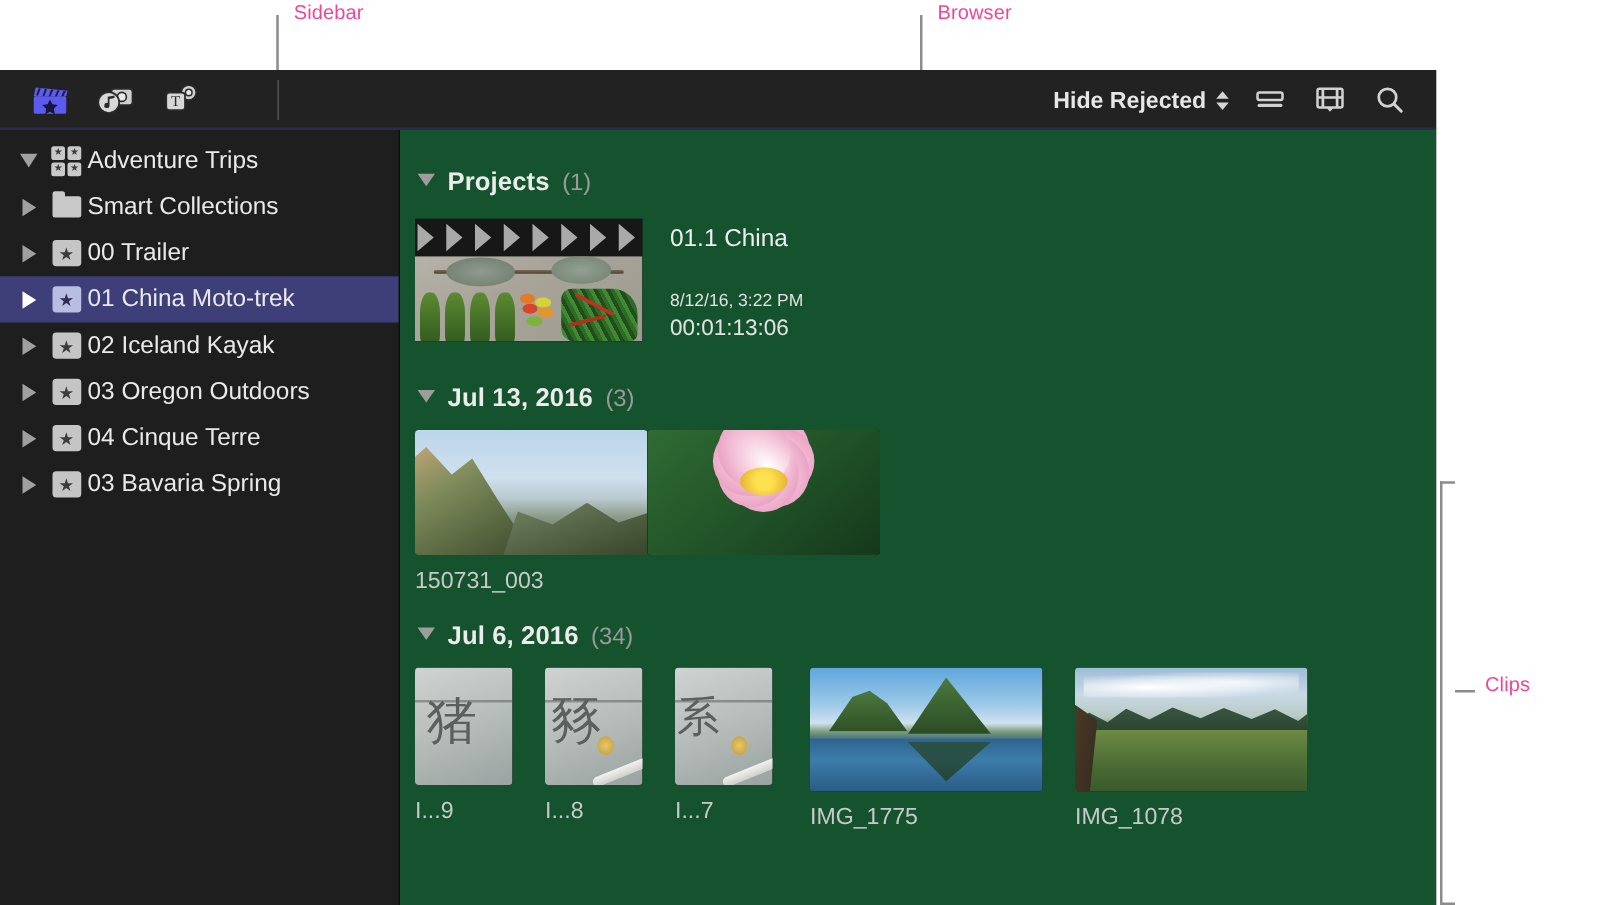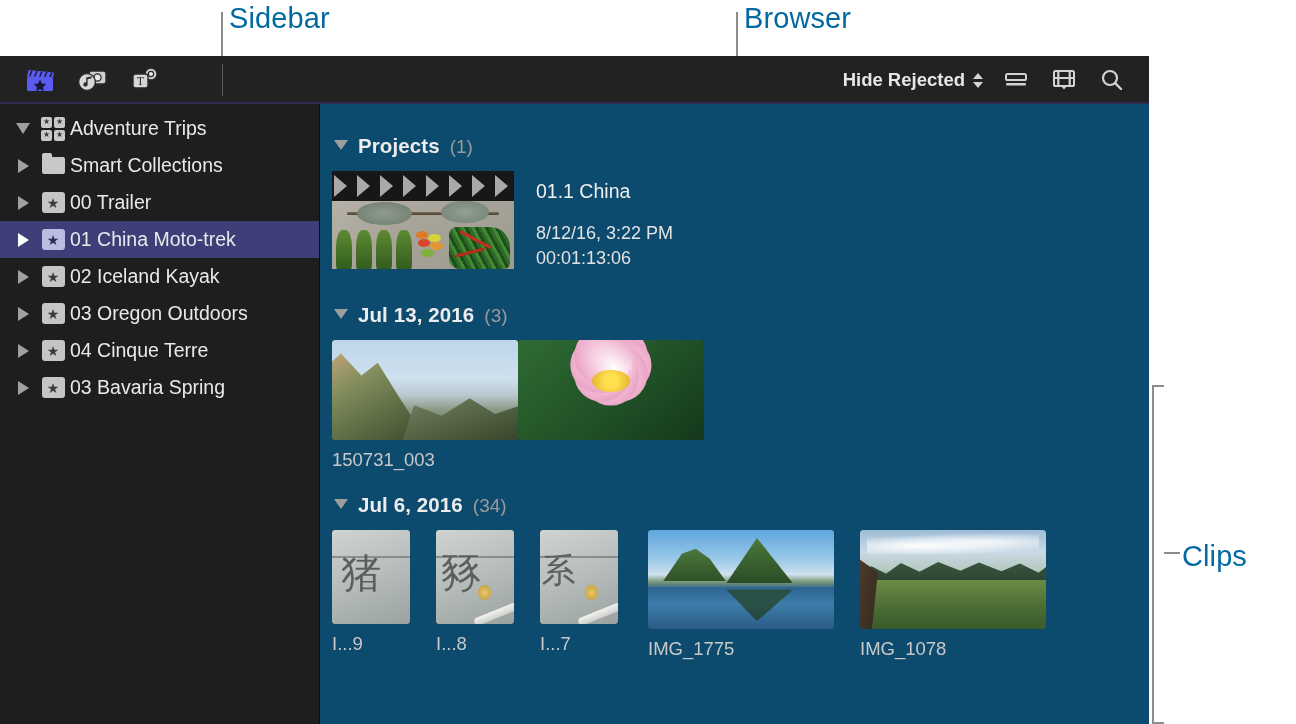--- a/index.html
+++ b/index.html
@@ -4,21 +4,21 @@
 <style>
   html,body{margin:0;padding:0;}
   body{
     width:1296px;height:724px;background:#ffffff;overflow:hidden;
     font-family:"Liberation Sans","DejaVu Sans",sans-serif;
     -webkit-font-smoothing:antialiased;
   }
   .stage{position:relative;width:1296px;height:724px;}
 
   
-  .anno-label{position:absolute;color:#0369a1;font-size:29px;letter-spacing:.1px;white-space:nowrap;}
+  .anno-label{position:absolute;color:#ec4899;font-size:16px;letter-spacing:.1px;white-space:nowrap;margin-left:6px;}
   .anno-line{position:absolute;background:#8c8c8c;}
 
   
   .app{position:absolute;left:0;top:56px;width:1149px;height:668px;background:#1d1d1d;overflow:hidden;}
 
   .toolbar{position:relative;height:48px;background:#222222;display:flex;align-items:center;}
   .tb-divider-bottom{position:absolute;left:0;right:0;bottom:0;height:2px;background:#2b2b52;}
 
   .tb-icons{display:flex;align-items:center;gap:0px;padding-left:14px;}
   .tb-icon-btn{width:52px;height:40px;display:flex;align-items:center;justify-content:center;}
@@ -29,21 +29,21 @@
   .chev-updown{display:flex;flex-direction:column;align-items:center;gap:3px;}
   .chev-updown i{display:block;width:0;height:0;border-left:5px solid transparent;border-right:5px solid transparent;}
   .chev-updown i.up{border-bottom:6px solid #d5d5d5;}
   .chev-updown i.dn{border-top:6px solid #d5d5d5;}
   .tb-btn{width:46px;height:40px;display:flex;align-items:center;justify-content:center;}
 
   
   .body-split{display:flex;height:620px;}
   .sidebar{width:319px;background:#1e1e1e;padding-top:6px;box-sizing:border-box;}
   .vsep{width:1px;background:#0d0d0d;}
-  .browser{flex:1;background:#0c4a6e;position:relative;overflow:hidden;}
+  .browser{flex:1;background:#14532d;position:relative;overflow:hidden;}
 
   
   .srow{display:flex;align-items:center;height:37px;padding-left:10px;box-sizing:border-box;color:#e9e9e9;font-size:19.5px;}
   .srow.sel{background:#3e3e78;}
   .disc{width:26px;display:flex;align-items:center;justify-content:center;flex:0 0 26px;}
   .disc i{display:block;width:0;height:0;}
   .disc i.right{border-top:7px solid transparent;border-bottom:7px solid transparent;border-left:11px solid #a0a0a0;}
   .disc i.down{border-left:7px solid transparent;border-right:7px solid transparent;border-top:11px solid #a0a0a0;}
   .srow.sel .disc i.right{border-left-color:#ffffff;}
   .sicon{width:34px;flex:0 0 34px;display:flex;align-items:center;justify-content:center;}
@@ -66,21 +66,21 @@
   .sec-title{font-size:20.5px;font-weight:bold;letter-spacing:.1px;}
   .sec-count{font-size:19px;color:#9a9a9a;}
 
   .proj-row{display:flex;align-items:flex-end;padding-left:12px;margin-top:12px;}
   .proj-thumb{width:182px;height:98px;overflow:hidden;position:relative;background:#1b1b1b;}
   .chev-band{height:30px;background:#171717;position:relative;overflow:hidden;}
   .chev-band .cv{position:absolute;top:4px;width:0;height:0;border-top:11px solid transparent;border-bottom:11px solid transparent;border-left:13px solid #a9a9a9;}
   .proj-img{height:68px;position:relative;overflow:hidden;}
   .proj-meta{margin-left:22px;color:#efefef;}
   .proj-title{font-size:19.5px;margin-top:10px;}
-  .proj-date{font-size:18px;color:#e2e2e2;margin-top:20px;}
+  .proj-date{font-size:14px;color:#e2e2e2;margin-top:29px;}
   .proj-dur{font-size:18px;color:#e2e2e2;margin-top:4px;}
 
   .clip-row{display:flex;padding-left:12px;margin-top:13px;}
   .clip{}
   .clip .thumb{border-radius:3px;overflow:hidden;position:relative;background:#111;}
   .clip .cname{margin-top:9px;color:#c9c9c9;font-size:18.5px;text-align:left;}
 
   
   .art{position:absolute;inset:0;}
   .sky1{background:linear-gradient(#bcd6ea 0%,#cfe0ee 38%,#b9c9cf 55%,#8a9a86 70%,#4e5c43 100%);}

